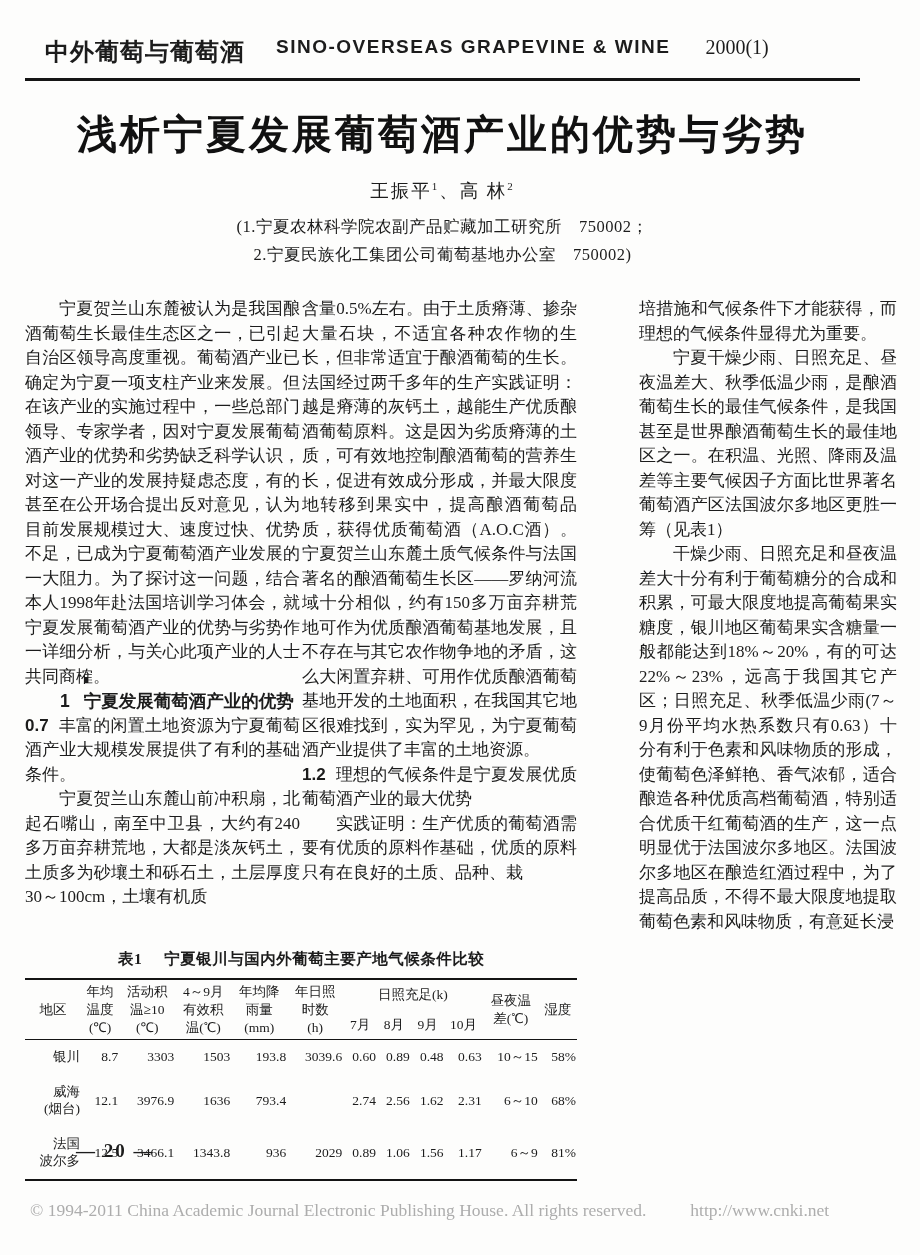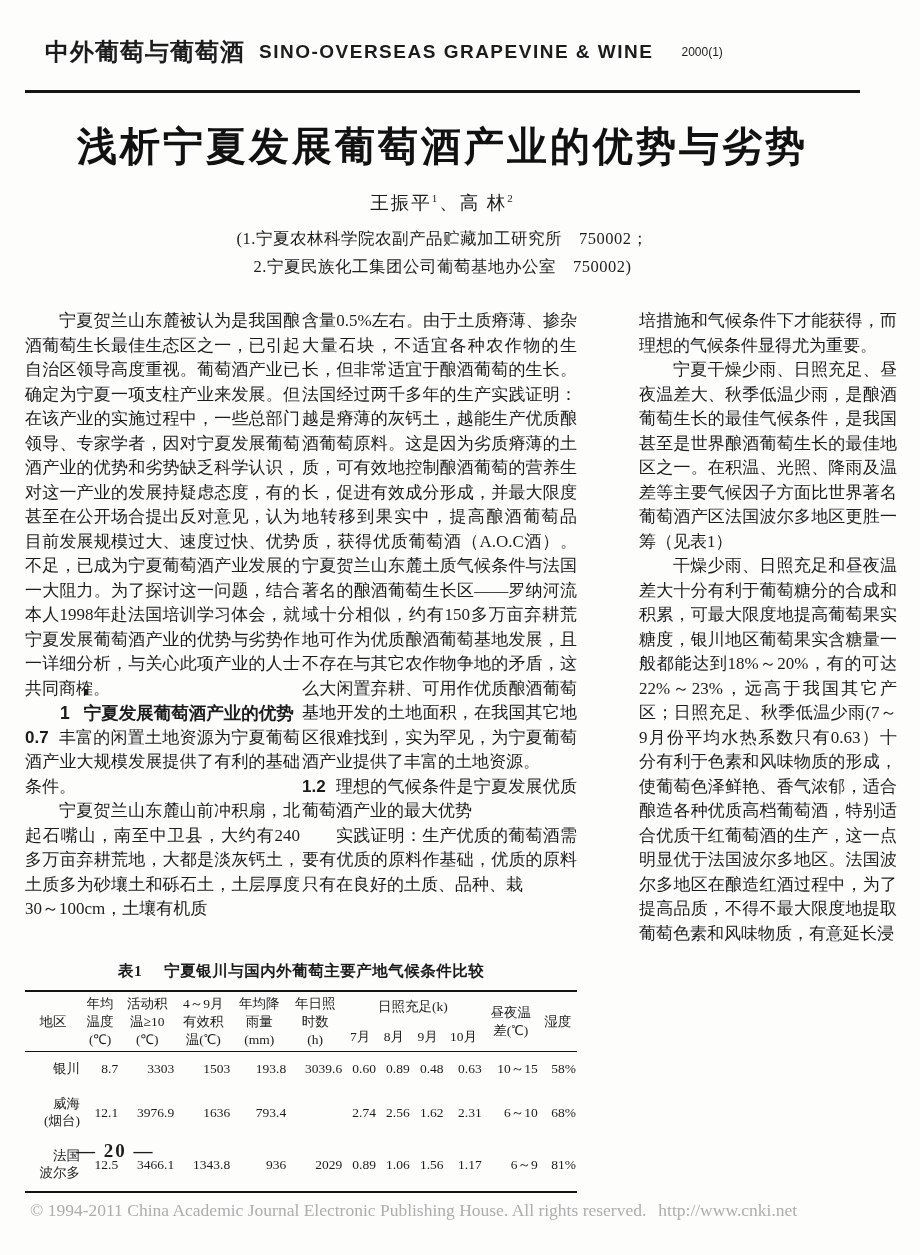--- a/index.html
+++ b/index.html
@@ -6,32 +6,32 @@
   html,body { background:#ffffff; }
   body {
     width:920px; height:1255px; position:relative; overflow:hidden;
     font-family:"Liberation Serif", serif;
     color:#1c1c1c; background:#fdfdfc;
   }
   .content { position:absolute; left:25px; top:0; width:835px; }
 
   
   .jheader {
-    margin-top:36px; display:flex; align-items:center; gap:14px;
-    border-bottom:3px solid #151515; padding-bottom:22px; padding-left:20px;
+    margin-top:36px; display:flex; align-items:flex-start; gap:31px;
+    border-bottom:3px solid #151515; padding-bottom:10px; padding-left:20px;
   }
   .jname-cn {
     font-family:"Liberation Sans", sans-serif; font-weight:900;
     font-size:24px; letter-spacing:1px;
   }
   .jname-en {
     font-family:"Liberation Sans", sans-serif; font-weight:bold;
     font-size:19px; letter-spacing:1.5px;
   }
-  .jissue { font-family:Liberation Sans, sans-serif; font-size:12px; margin-left:14px; }
+  .jissue { font-family:Liberation Serif, serif; font-size:20px; margin-left:4px; }
 
   
   .title {
     margin-top:26px; text-align:center;
     font-family:"Liberation Sans", sans-serif; font-weight:900;
     font-size:40px; letter-spacing:3px; color:#111;
   }
   .authors { margin-top:16px; text-align:center; font-size:18.5px; letter-spacing:2px; }
   .authors sup { font-size:11px; }
   .affils { margin-top:10px; text-align:center; font-size:16.5px; line-height:28px; letter-spacing:0.5px; }
@@ -81,21 +81,21 @@
   
   .page-num {
     position:absolute; left:76px; top:1140px;
     font-size:19px; font-weight:bold; letter-spacing:2px;
   }
   .copyright {
     position:absolute; left:30px; top:1200px; width:860px;
     color:#adadad; font-size:17.5px; font-family:"Liberation Serif", serif;
     white-space:nowrap;
   }
-  .copyright .url { margin-left:12px; }
+  .copyright .url { margin-left:44px; }
 </style>
 </head>
 <body>
 
 <div class="content">
 
   <div class="jheader">
     <span class="jname-cn">中外葡萄与葡萄酒</span>
     <span class="jname-en">SINO-OVERSEAS GRAPEVINE &amp; WINE</span>
     <span class="jissue">2000(1)</span>

